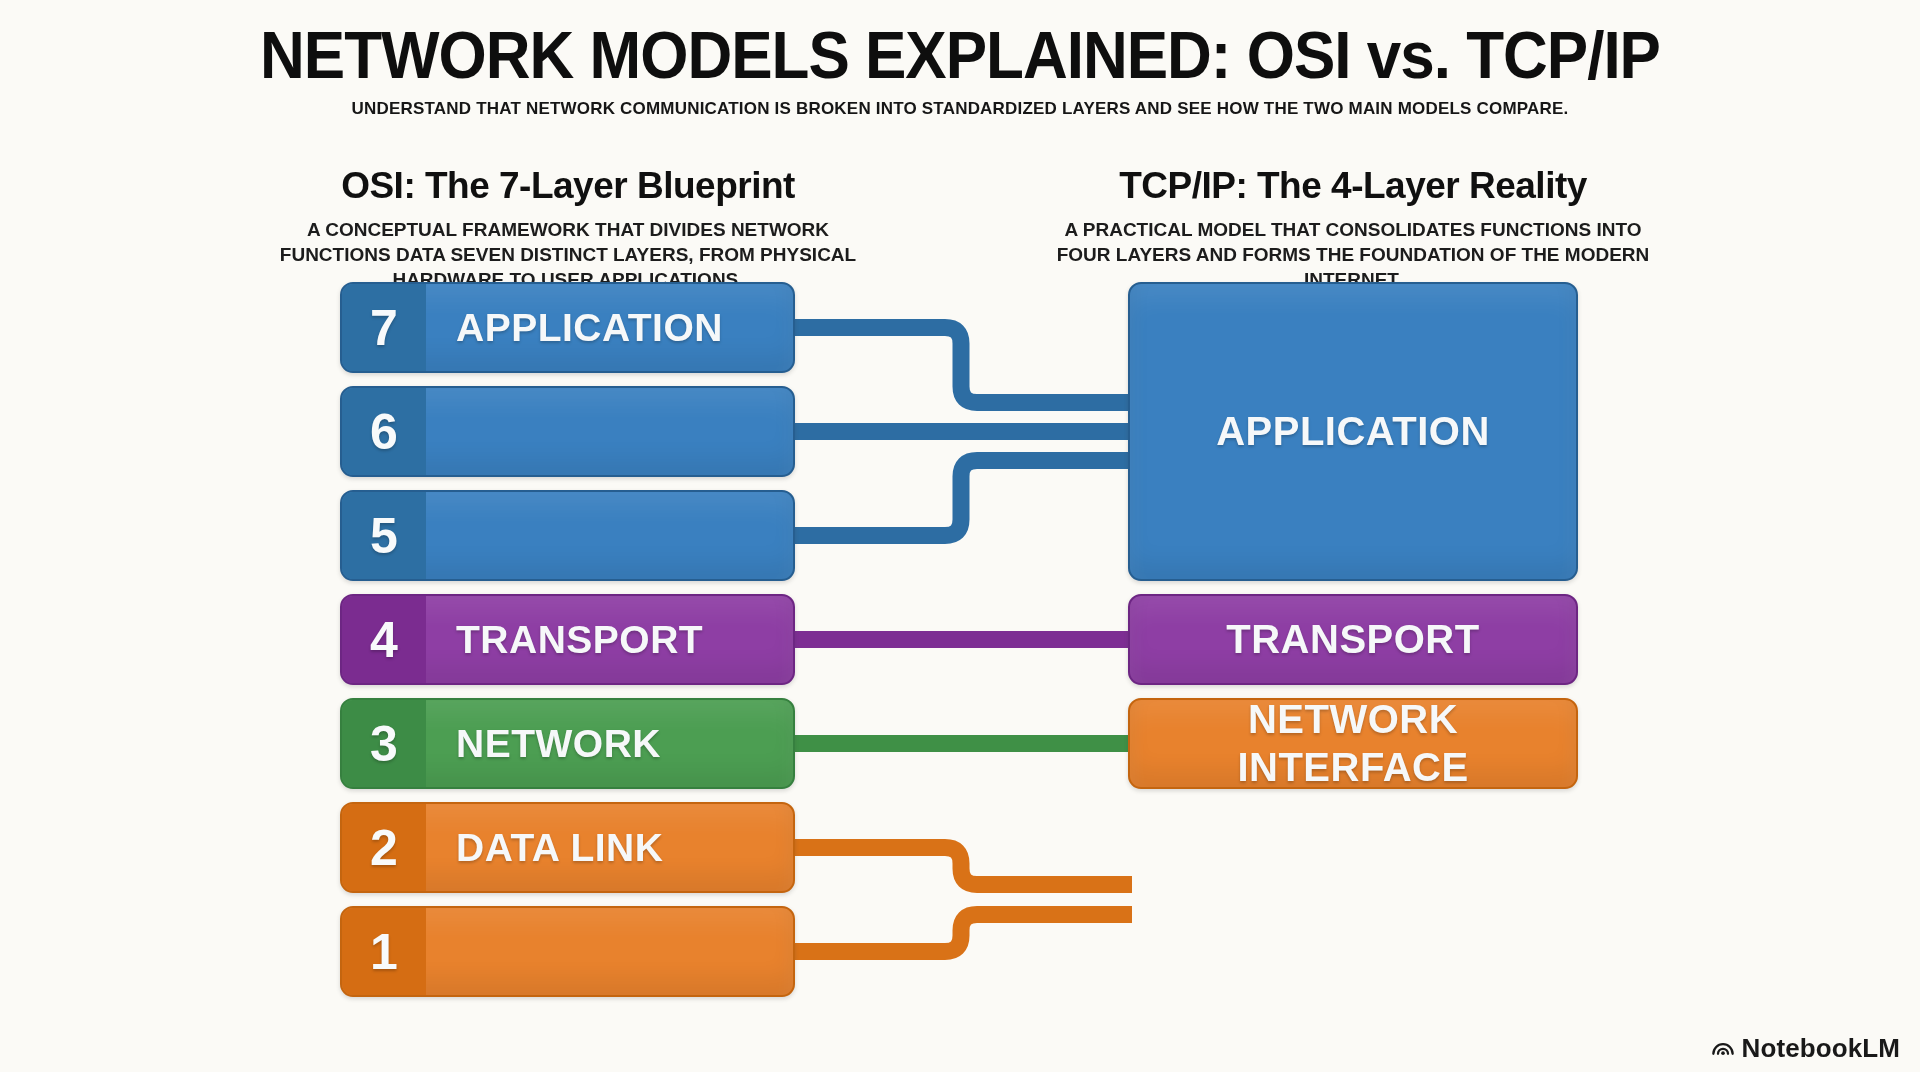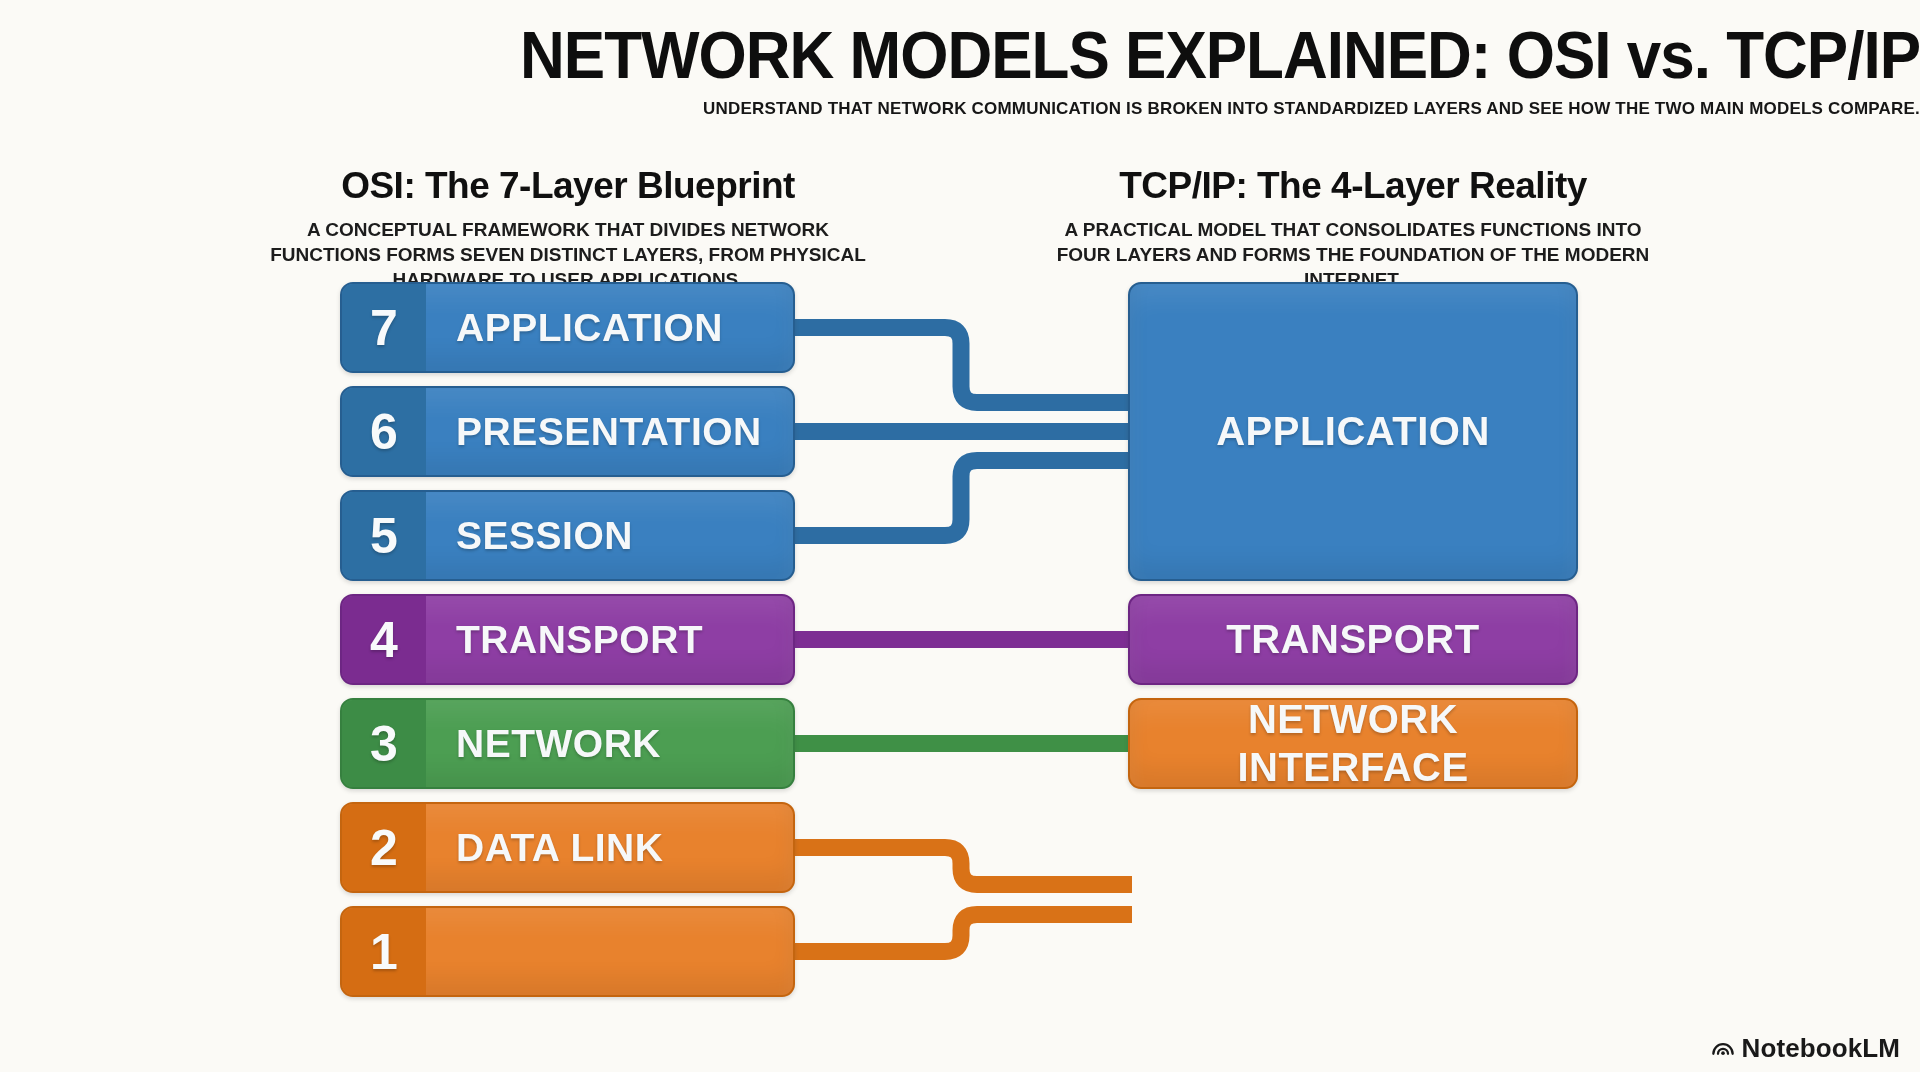--- a/index.html
+++ b/index.html
@@ -10,21 +10,21 @@
   }
   .canvas {
     position: relative;
     width: 1920px;
     height: 1072px;
     background: var(--bg, #fbfaf6);
     overflow: hidden;
   }
 
   
-  .header { position: absolute; top: 20px; left: 0; width: 1920px; text-align: right; }
+  .header { position: absolute; top: 20px; left: 0; width: 1920px; text-align: center; }
   .title {
     margin: 0;
     font-size: 62px;
     line-height: 1.05;
     font-weight: 700;
     letter-spacing: -1px;
     color: var(--ink, #111);
     transform: scaleY(1.08);
     transform-origin: top center;
   }
@@ -134,21 +134,21 @@
 
 <div class="canvas">
 
   <div class="header">
     <h1 class="title">NETWORK MODELS EXPLAINED: OSI vs. TCP/IP</h1>
     <p class="subtitle">UNDERSTAND THAT NETWORK COMMUNICATION IS BROKEN INTO STANDARDIZED LAYERS AND SEE HOW THE TWO MAIN MODELS COMPARE.</p>
   </div>
 
   <div class="col-header osi">
     <h2 class="col-heading">OSI: The 7-Layer Blueprint</h2>
-    <p class="col-desc">A CONCEPTUAL FRAMEWORK THAT DIVIDES NETWORK FUNCTIONS FORMS SEVEN DISTINCT LAYERS, FROM PHYSICAL HARDWARE TO USER APPLICATIONS.</p>
+    <p class="col-desc">A CONCEPTUAL FRAMEWORK THAT DIVIDES NETWORK FUNCTIONS DATA SEVEN DISTINCT LAYERS, FROM PHYSICAL HARDWARE TO USER APPLICATIONS.</p>
   </div>
   <div class="col-header tcpip">
     <h2 class="col-heading">TCP/IP: The 4-Layer Reality</h2>
     <p class="col-desc">A PRACTICAL MODEL THAT CONSOLIDATES FUNCTIONS INTO FOUR LAYERS AND FORMS THE FOUNDATION OF THE MODERN INTERNET.</p>
   </div>
 
   <svg class="connectors" width="1920" height="1072" viewBox="0 0 1920 1072" aria-hidden="true">
     <path class="line-blue" d="M795 327.5 H945 Q961 327.5 961 343.5 V386.5 Q961 402.5 977 402.5 H1132"></path>
     <path class="line-blue" d="M795 431.5 H1132"></path>
     <path class="line-blue" d="M795 535.5 H945 Q961 535.5 961 519.5 V476.5 Q961 460.5 977 460.5 H1132"></path>
@@ -162,27 +162,25 @@
     <div class="layer blue">
       <span class="num-strip">
         <span class="num">7</span>
       </span>
       <span class="layer-label">APPLICATION</span>
     </div>
     <div class="layer blue">
       <span class="num-strip">
         <span class="num">6</span>
       </span>
-      <span class="layer-label">PRESENTATION</span>
     </div>
     <div class="layer blue">
       <span class="num-strip">
         <span class="num">5</span>
       </span>
-      <span class="layer-label">SESSION</span>
     </div>
     <div class="layer purple">
       <span class="num-strip">
         <span class="num">4</span>
       </span>
       <span class="layer-label">TRANSPORT</span>
     </div>
     <div class="layer green">
       <span class="num-strip">
         <span class="num">3</span>

